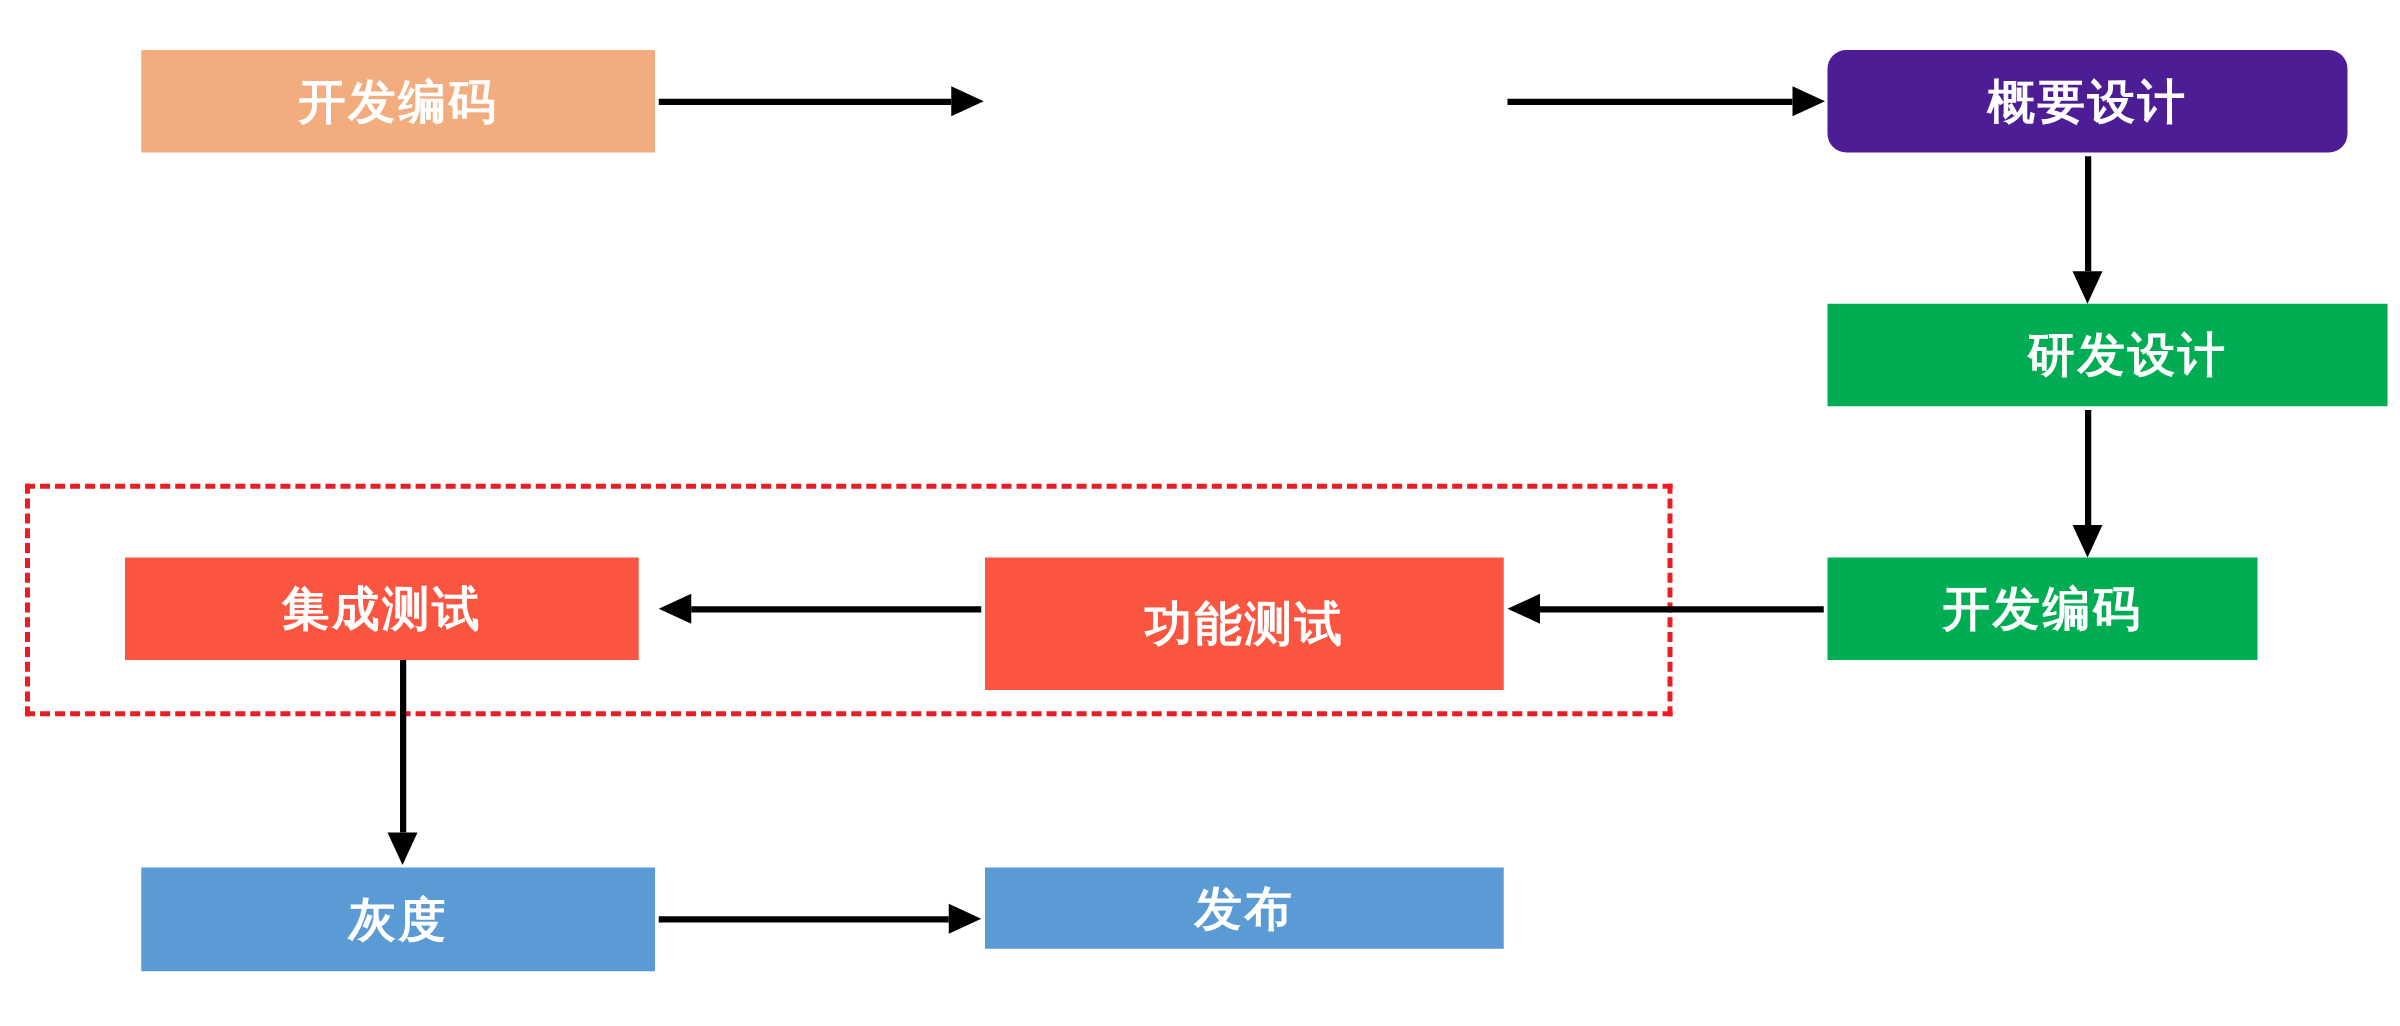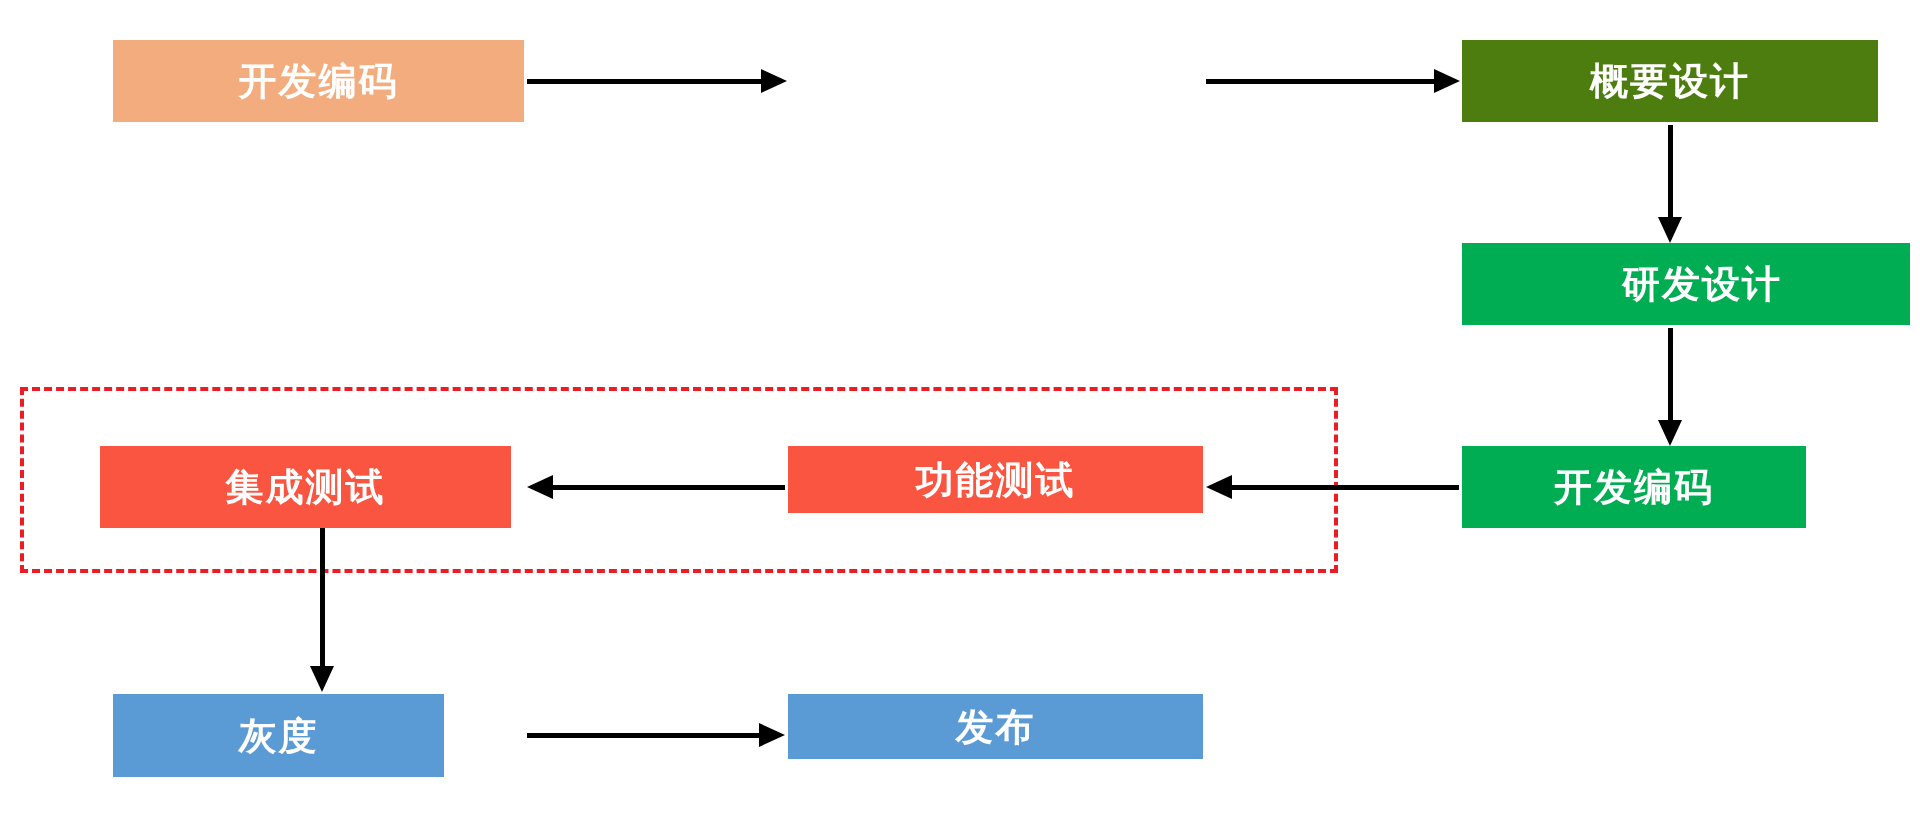--- a/index.html
+++ b/index.html
@@ -63,34 +63,34 @@
     <div class="edge-head" style="top: 475px; border-top: 12px solid transparent; border-bottom: 12px solid transparent; left: 1206px; border-right: 26px solid rgb(0, 0, 0);"></div>
     <div class="edge-line" style="top: 484.5px; height: 5px; width: 232px; left: 553px; background: rgb(0, 0, 0);"></div>
     <div class="edge-head" style="top: 475px; border-top: 12px solid transparent; border-bottom: 12px solid transparent; left: 527px; border-right: 26px solid rgb(0, 0, 0);"></div>
     <div class="edge-line" style="left: 319.5px; width: 5px; top: 528px; height: 138px; background: rgb(0, 0, 0);"></div>
     <div class="edge-head" style="left: 310px; top: 666px; border-left: 12px solid transparent; border-right: 12px solid transparent; border-top: 26px solid rgb(0, 0, 0);"></div>
     <div class="edge-line" style="top: 732.5px; height: 5px; width: 232px; left: 527px; background: rgb(0, 0, 0);"></div>
     <div class="edge-head" style="top: 723px; border-top: 12px solid transparent; border-bottom: 12px solid transparent; left: 759px; border-left: 26px solid rgb(0, 0, 0);"></div>
     <div class="node" style="left: 113px; top: 40px; width: 411px; height: 82px; background: rgb(242, 172, 125);">
       <span style="color: rgb(255, 255, 255);">开发编码</span>
     </div>
-    <div class="node" style="left: 1462px; top: 40px; width: 416px; height: 82px; background: #4d7c0f;">
+    <div class="node" style="left: 1462px; top: 40px; width: 416px; height: 82px; background: #4c1d95; border-radius: 15px;">
       <span style="color: rgb(255, 255, 255);">概要设计</span>
     </div>
     <div class="node" style="left: 1462px; top: 243px; width: 416px; height: 82px; background: rgb(0, 173, 82); padding-left: 32px;">
       <span style="color: rgb(255, 255, 255);">研发设计</span>
     </div>
     <div class="node" style="left: 1462px; top: 446px; width: 344px; height: 82px; background: rgb(0, 173, 82);">
       <span style="color: rgb(255, 255, 255);">开发编码</span>
     </div>
-    <div class="node" style="left: 788px; top: 446px; width: 415px; height: 67px; background: rgb(250, 85, 64);">
+    <div class="node" style="left: 788px; top: 446px; width: 415px; height: 106px; background: rgb(250, 85, 64);">
       <span style="color: rgb(255, 255, 255);">功能测试</span>
     </div>
     <div class="node" style="left: 100px; top: 446px; width: 411px; height: 82px; background: rgb(250, 85, 64);">
       <span style="color: rgb(255, 255, 255);">集成测试</span>
     </div>
-    <div class="node" style="left: 113px; top: 694px; width: 331px; height: 83px; background: rgb(91, 155, 213);">
+    <div class="node" style="left: 113px; top: 694px; width: 411px; height: 83px; background: rgb(91, 155, 213);">
       <span style="color: rgb(255, 255, 255);">灰度</span>
     </div>
     <div class="node" style="left: 788px; top: 694px; width: 415px; height: 65px; background: rgb(91, 155, 213);">
       <span style="color: rgb(255, 255, 255);">发布</span>
     </div>
   </div>
 
 </body></html>

